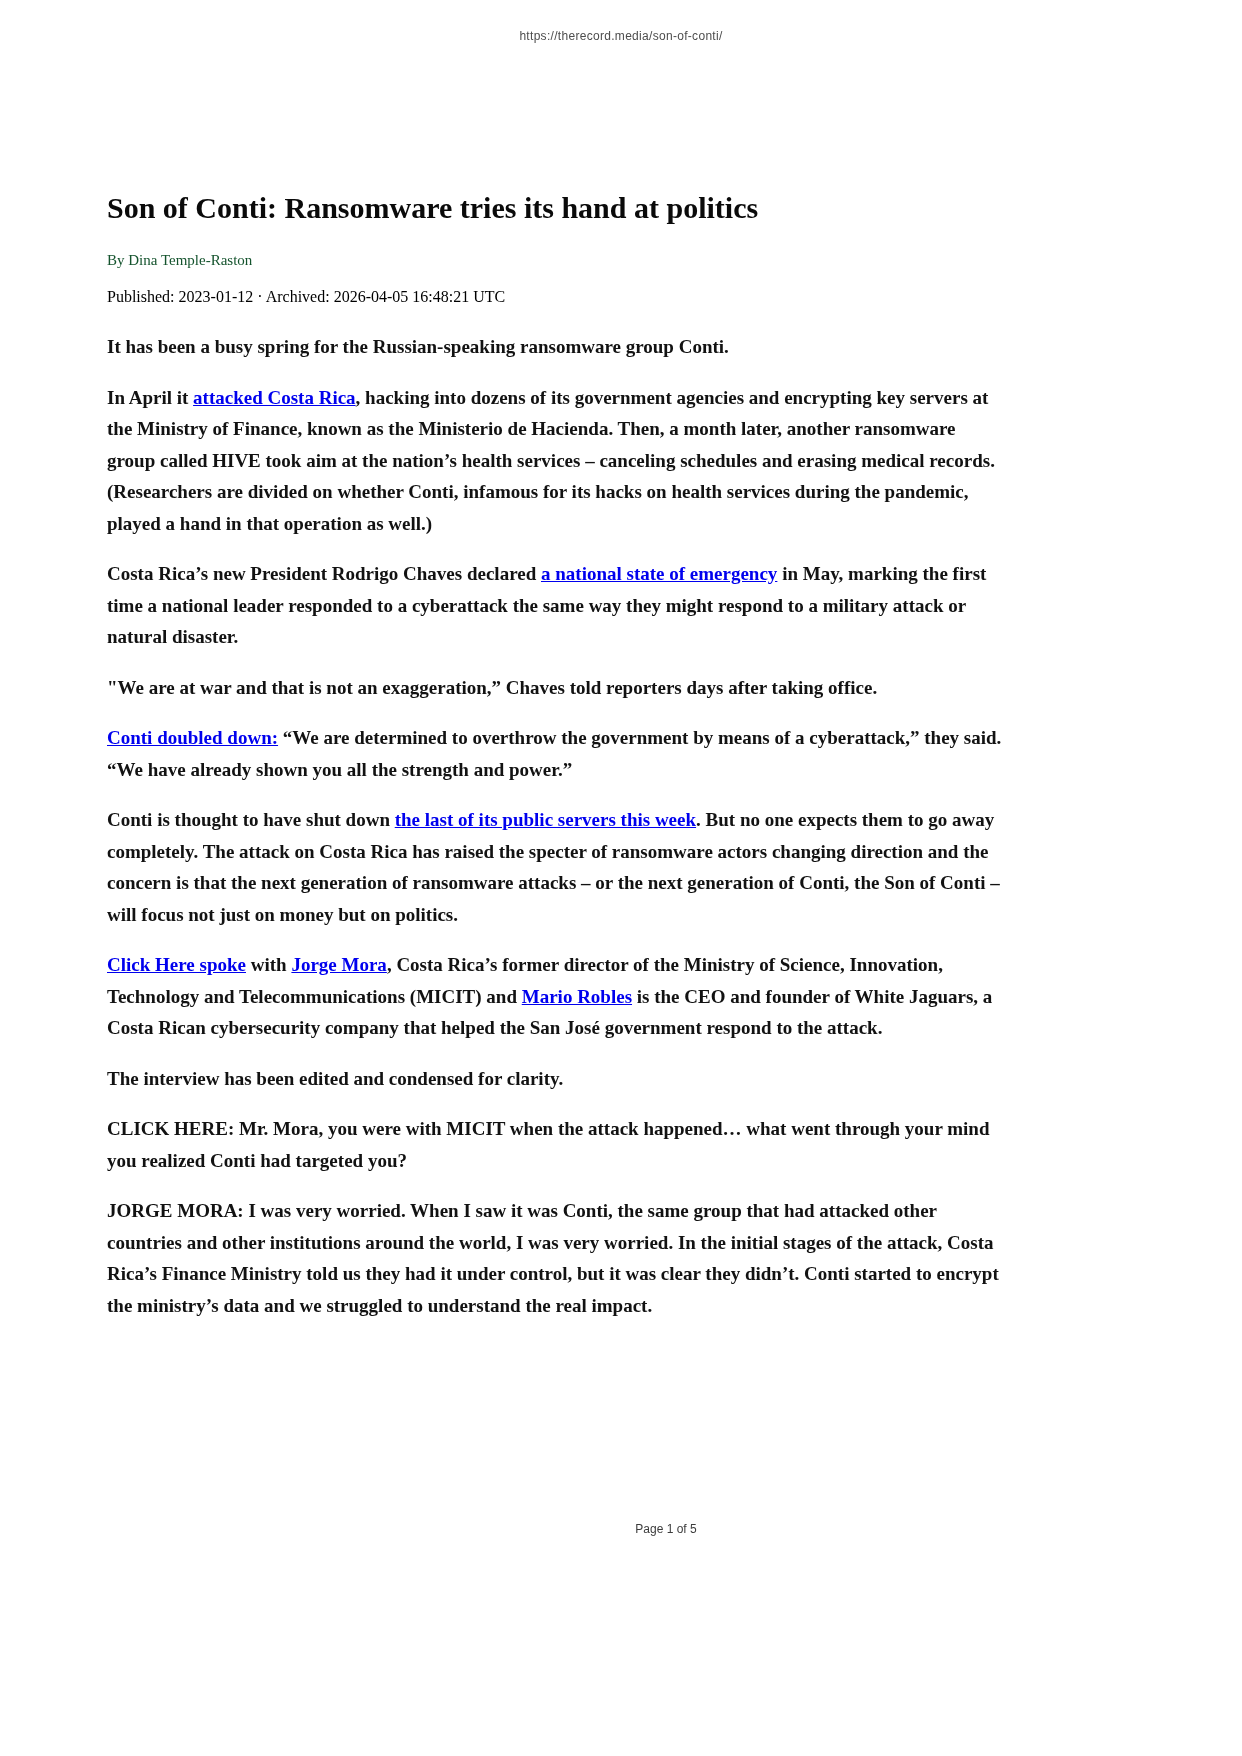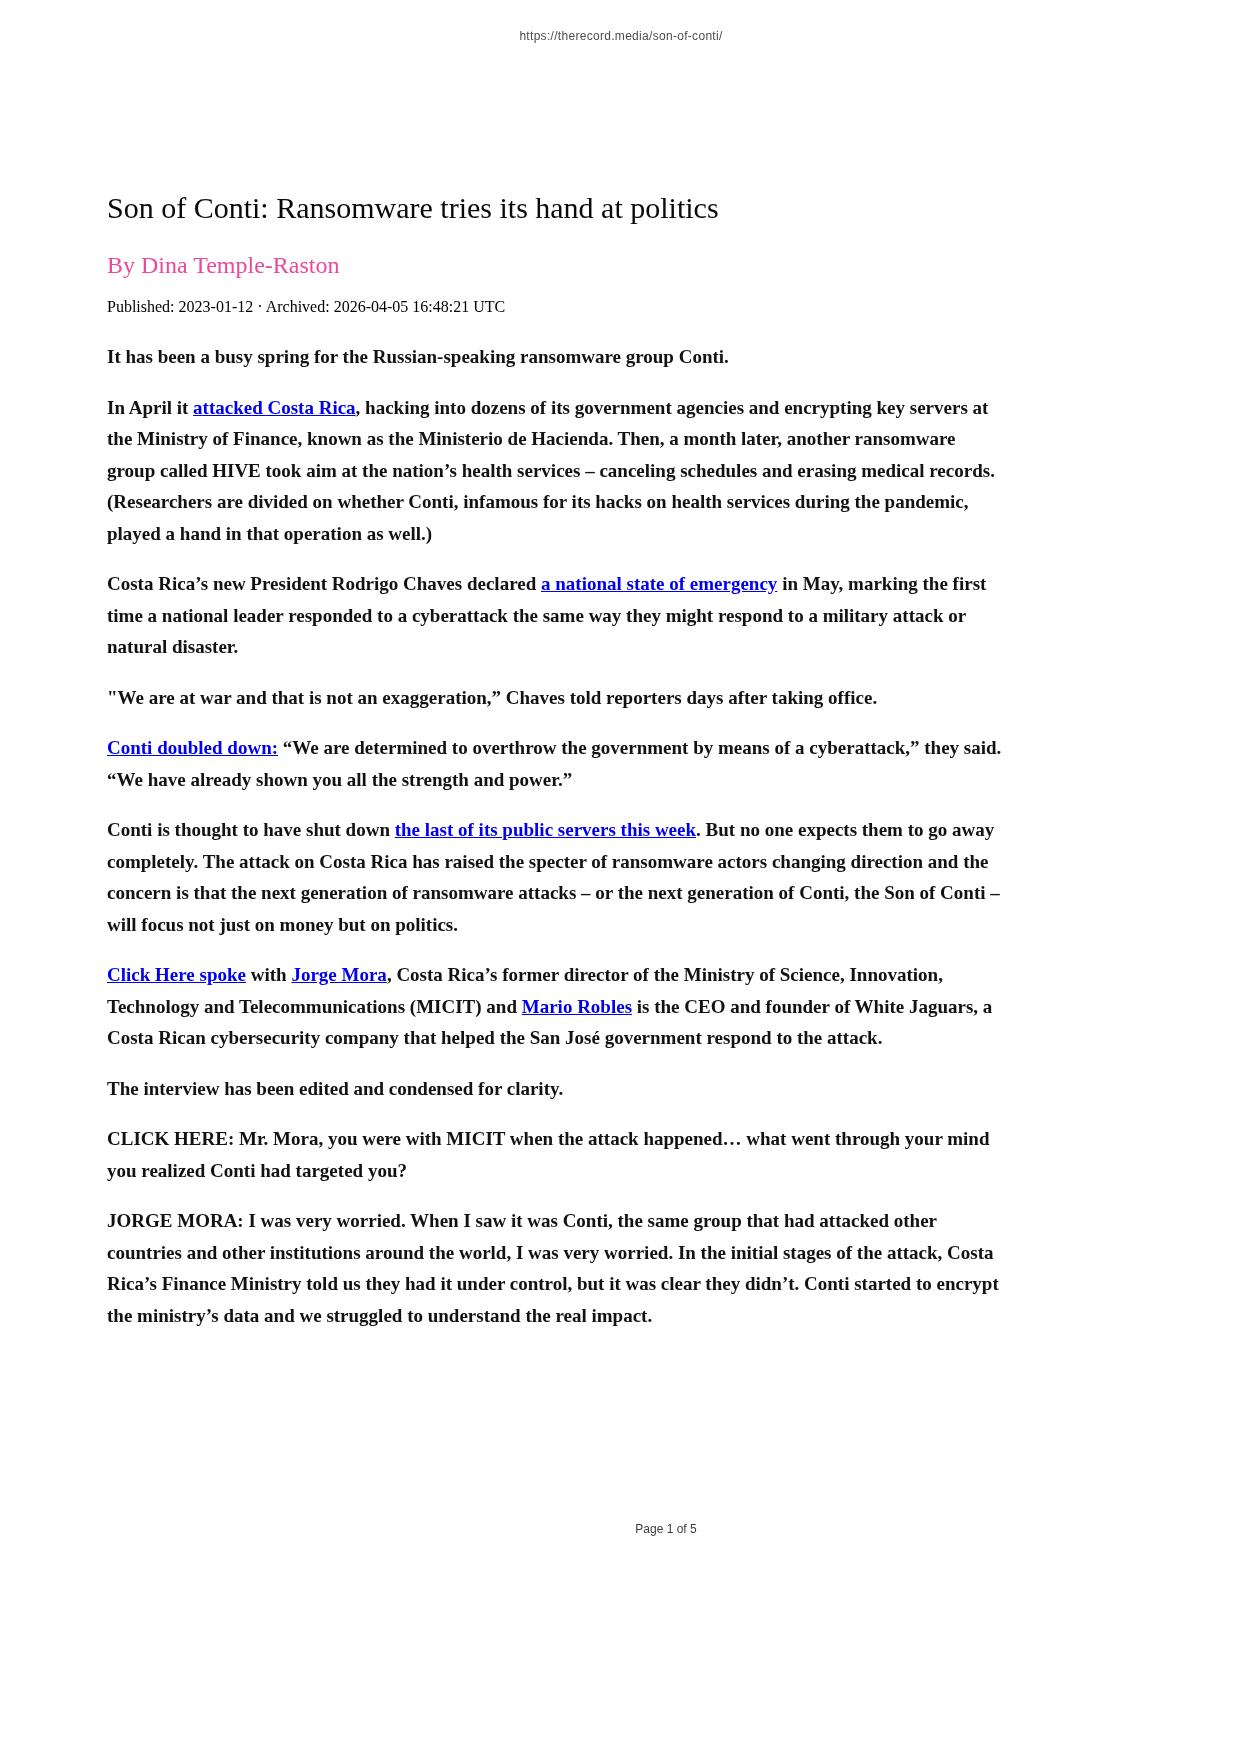--- a/index.html
+++ b/index.html
@@ -29,28 +29,28 @@
   .content {
     position: absolute;
     left: 107px;
     top: 0;
     width: 897px;
   }
   h1.title {
     margin: 190px 0 0 0;
     font-size: 30px;
     line-height: 1.2;
-    font-weight: normal;
+    font-weight: bold;
     color: #0a0a0a;
     font-family: "Liberation Serif", serif;
   }
   .byline {
     margin-top: 26px;
-    font-size: 24px;
-    color: #ec4899;
+    font-size: 15px;
+    color: #14532d;
   }
   .pubinfo {
     margin-top: 19px;
     font-size: 16px;
     color: #000000;
   }
   .article-body {
     margin-top: 25px;
     font-weight: bold;
   }

